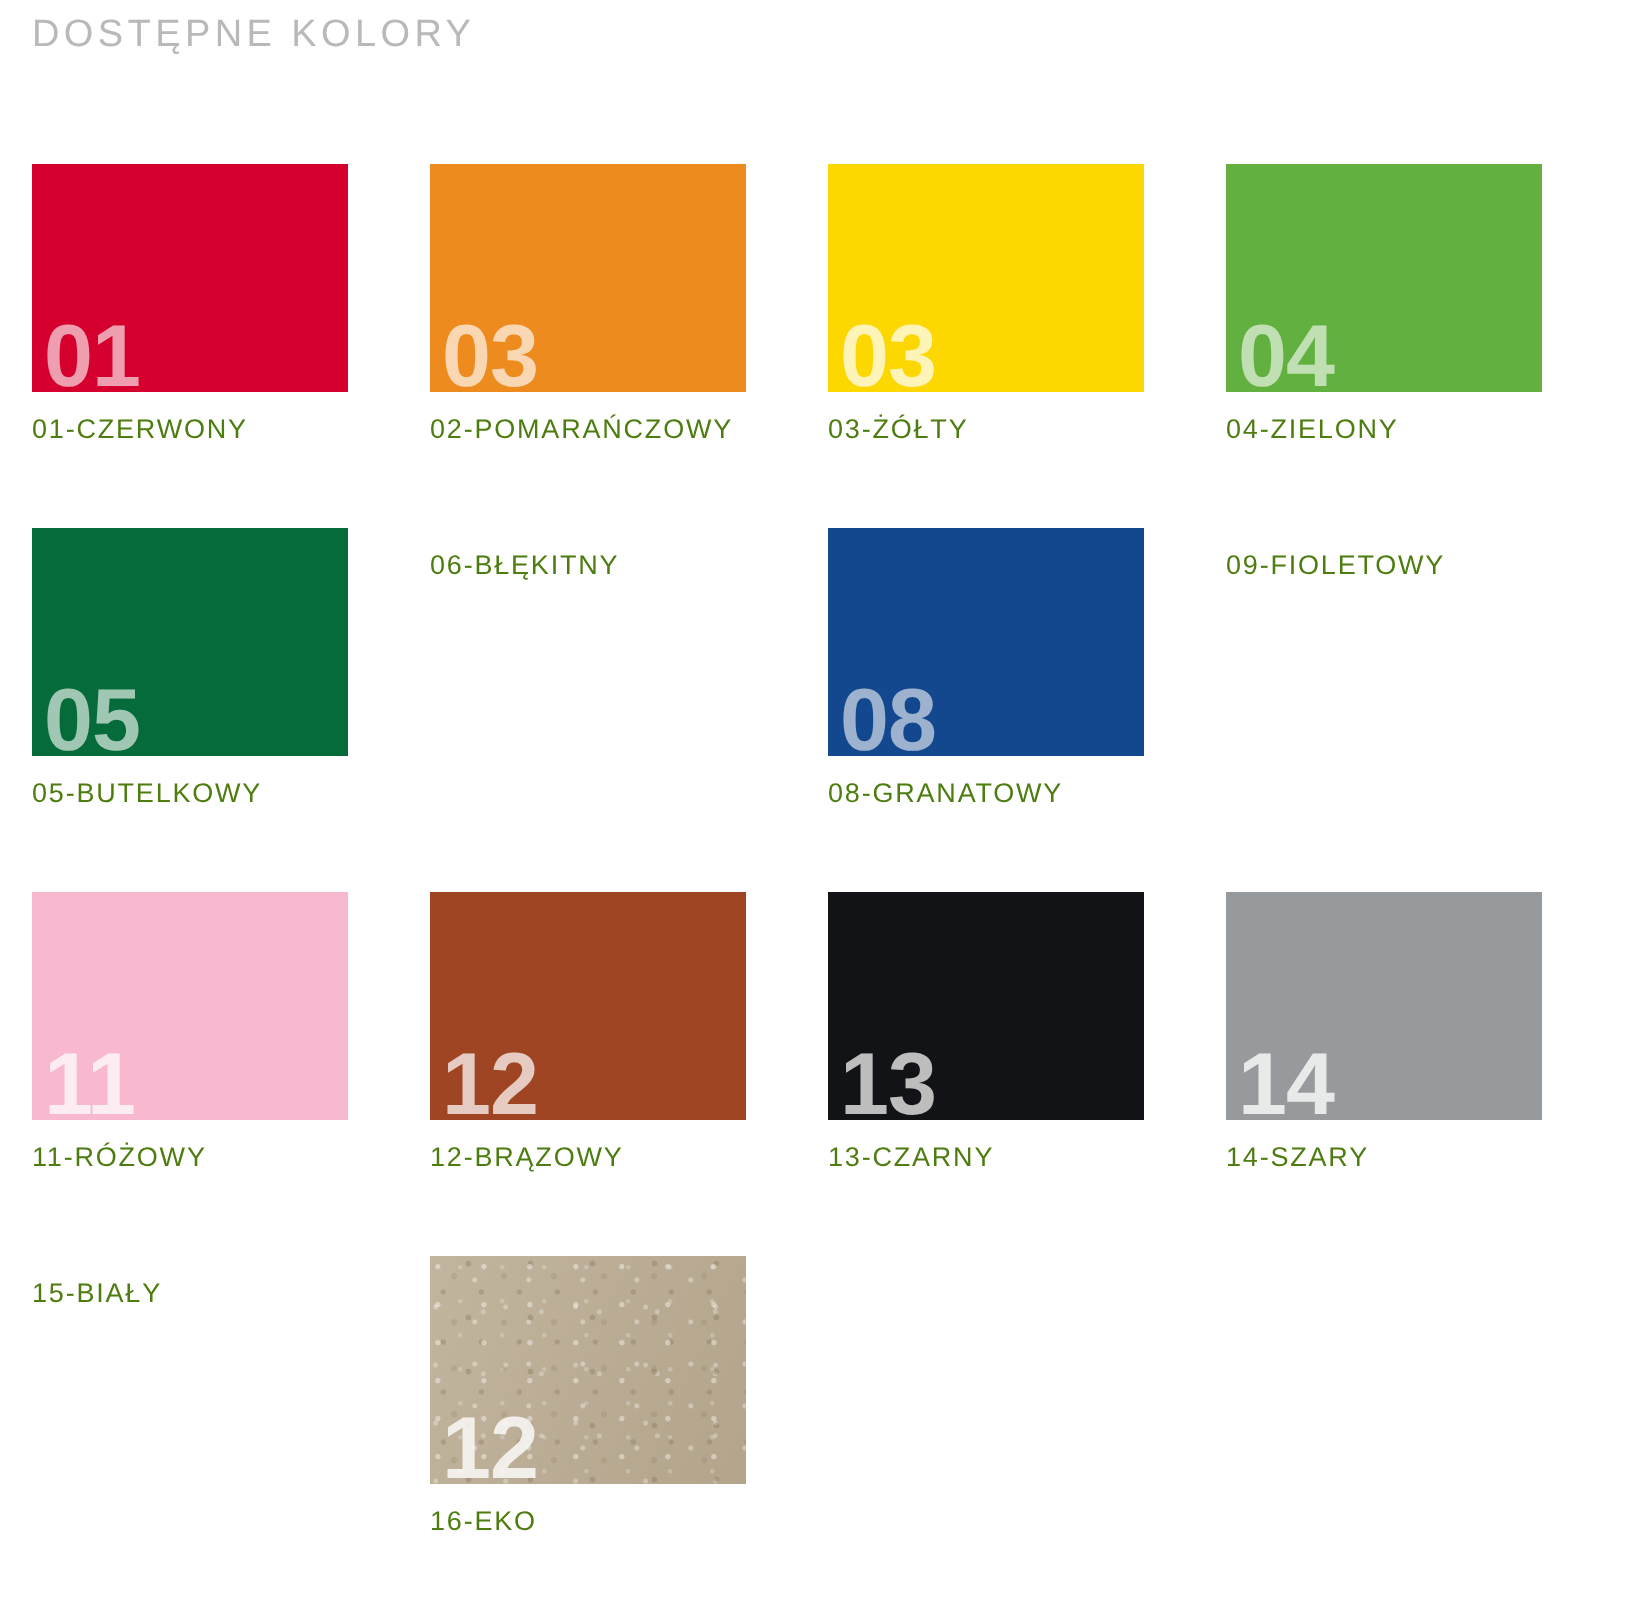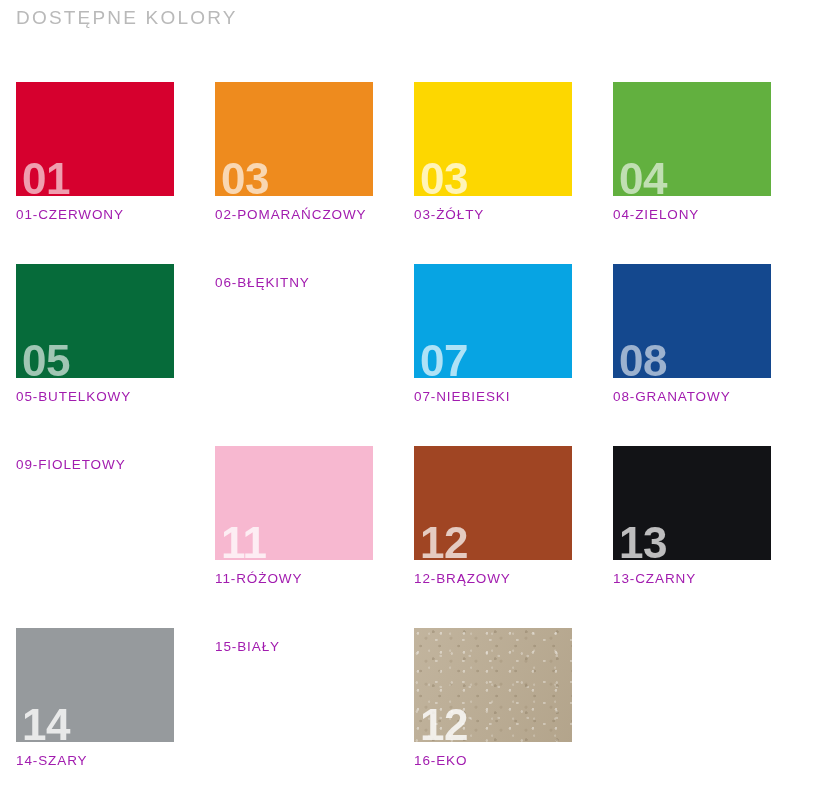--- a/index.html
+++ b/index.html
@@ -97,21 +97,21 @@
     line-height: 1;
     letter-spacing: -0.5px;
     font-family: "Liberation Sans", sans-serif;
     pointer-events: none;
   }
 
   .cell-label {
     margin-top: 11px;
     font-size: 13.5px;
     letter-spacing: 0.9px;
-    color: #a21caf;
+    color: #4d7c0f;
     white-space: nowrap;
     text-transform: uppercase;
   }
 </style>
 </head>
 <body>
 
 <div class="page">
 
   <div class="page-title">DOSTĘPNE KOLORY</div>
@@ -150,27 +150,20 @@
           <div class="swatch-fill" style="background-color: rgb(6, 107, 58);"></div>
           <div class="swatch-num" style="color: rgba(255, 255, 255, 0.62);">05</div>
         </div>
         <div class="cell-label">05-BUTELKOWY</div>
       </div>
       <div class="cell">
         <div class="cell-label">06-BŁĘKITNY</div>
       </div>
       <div class="cell">
         <div class="swatch">
-          <div class="swatch-fill" style="background-color: rgb(7, 164, 227);"></div>
-          <div class="swatch-num" style="color: rgba(255, 255, 255, 0.68);">07</div>
-        </div>
-        <div class="cell-label">07-NIEBIESKI</div>
-      </div>
-      <div class="cell">
-        <div class="swatch">
           <div class="swatch-fill" style="background-color: rgb(20, 72, 142);"></div>
           <div class="swatch-num" style="color: rgba(255, 255, 255, 0.58);">08</div>
         </div>
         <div class="cell-label">08-GRANATOWY</div>
       </div>
       <div class="cell">
         <div class="cell-label">09-FIOLETOWY</div>
       </div>
       <div class="cell">
         <div class="swatch">

